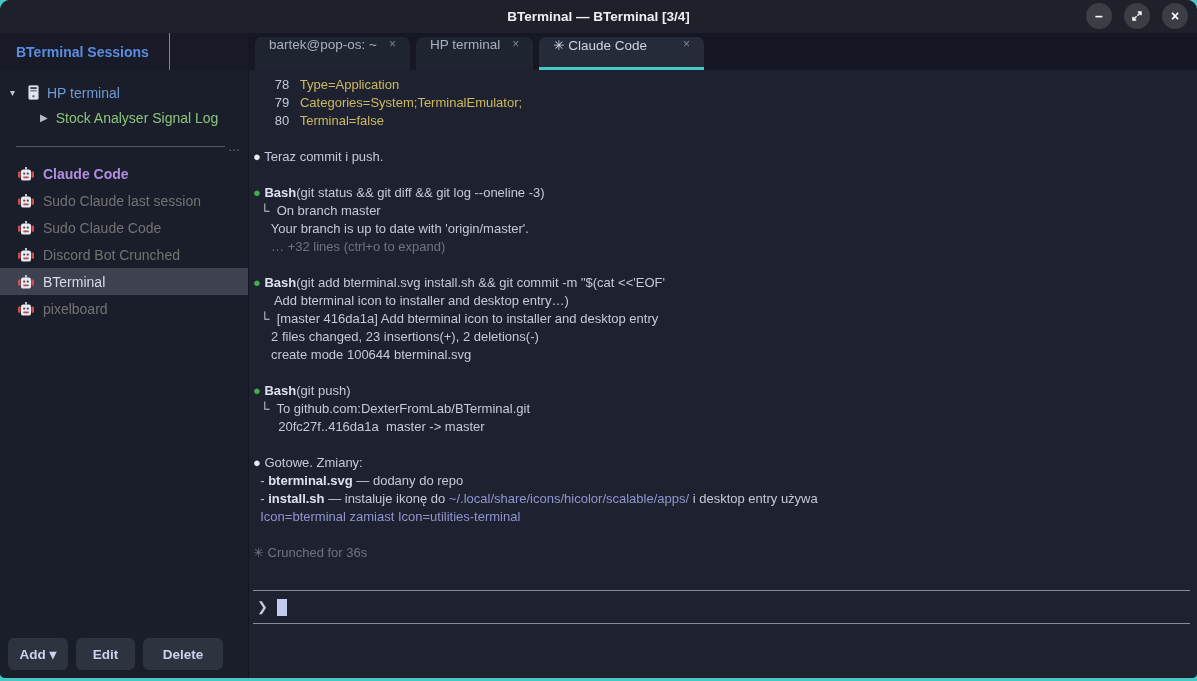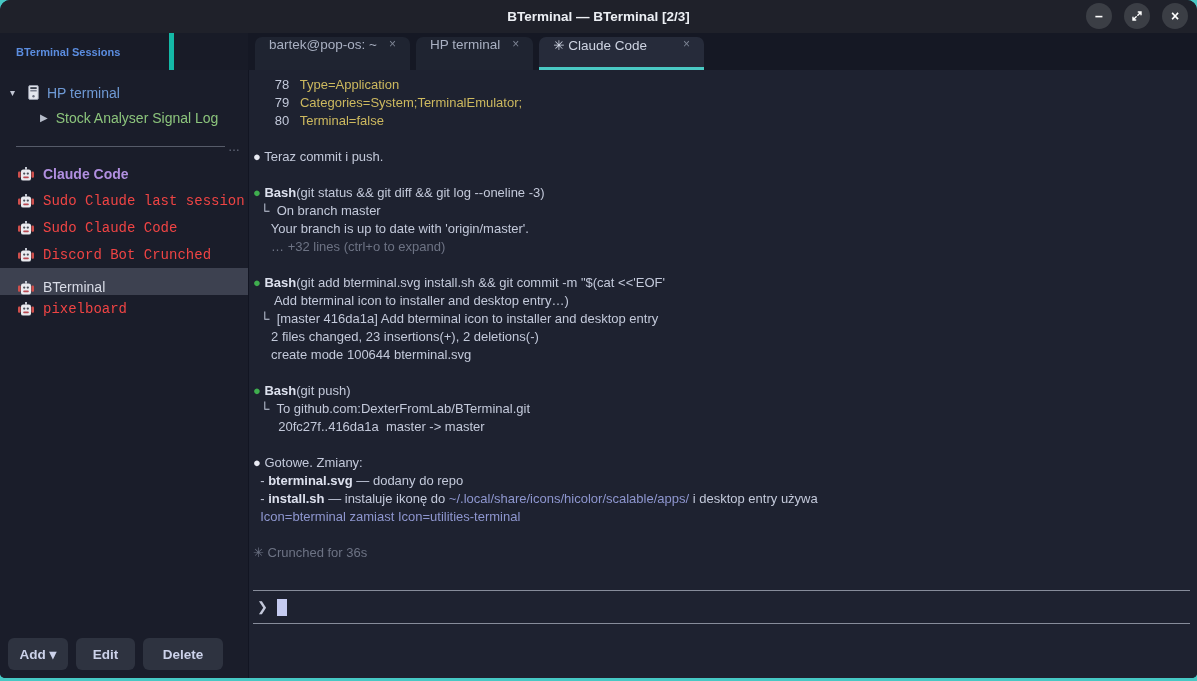--- a/index.html
+++ b/index.html
@@ -32,22 +32,22 @@
   }
   .ctrl svg{display:block;}
   
   .topstrip{
     height:37px;flex-shrink:0;background:#151824;
     display:flex;align-items:stretch;
   }
   .left-strip{width:248px;flex-shrink:0;display:flex;background:#181b27;}
   .sessions-header{
     width:137px;display:flex;align-items:center;
-    padding:0 16px;border-right:5px solid #14b8a6;
-    color:#5b8de0;font-weight:bold;font-size:11px;
+    padding:0 16px;border-right:1px solid #14b8a6;
+    color:#5b8de0;font-weight:bold;font-size:14px;
   }
   .tabbar{flex:1;display:flex;align-items:flex-end;padding-left:7px;gap:6px;}
   .tab{
     height:33px;box-sizing:border-box;
     display:flex;align-items:flex-start;gap:12px;
     padding:0 14px;background:#1f2431;border-radius:7px 7px 0 0;
     color:#a9b0c2;font-size:13.5px;cursor:default;white-space:nowrap;
   }
   .tab.active{
     background:#262b3a;color:#ced4e2;
@@ -67,23 +67,23 @@
   .tree-row{display:flex;align-items:center;height:25px;padding-left:10px;gap:8px;font-size:14px;}
   .caret{color:#c3c7d4;font-size:10px;width:10px;}
   .host-label{color:#6f9ad6;}
   .child-row{padding-left:40px;}
   .play{color:#b7bdca;font-size:10px;}
   .child-label{color:#8cc47c;}
   .divider-row{display:flex;align-items:flex-end;margin:12px 8px 8px 16px;}
   .divider-line{flex:1;border-top:1px solid #565b69;margin-bottom:5px;}
   .divider-dots{color:#6b7080;font-size:12px;margin-left:3px;line-height:10px;}
   .session-item{display:flex;align-items:center;height:27px;padding-left:18px;gap:9px;font-size:14px;cursor:default;}
-  .session-item.selected{background:#3d4150;align-items:flex-end;}
+  .session-item.selected{background:#3d4150;}
   .label-purple{color:#b18fe0;font-weight:bold;}
-  .label-blue{color:#ef4444;font-family:Liberation Mono, monospace;}
+  .label-blue{color:#737373;}
   .label-light{color:#d8dbe6;}
   .sidebar-spacer{flex:1;}
   .sidebar-buttons{display:flex;gap:8px;padding:8px;}
   .sbtn{
     background:#2e3340;border:none;border-radius:6px;
     color:#ccd2ea;font-weight:bold;font-size:13.5px;
     font-family:"Liberation Sans",sans-serif;
     padding:8px 0;text-align:center;cursor:default;
   }
   .sbtn-add{width:60px;}
@@ -117,21 +117,21 @@
   .status-arrows{color:#e0566d;letter-spacing:-1px;margin-right:6px;}
   .status-mode{color:#e0566d;}
   .icon-svg{flex-shrink:0;display:block;}
 </style>
 </head>
 <body>
 
 <div class="window">
 
   <div class="titlebar">
-    <span class="title">BTerminal — BTerminal [2/3]</span>
+    <span class="title">BTerminal — BTerminal [3/4]</span>
     <div class="controls">
       <div class="ctrl">
         <span>–</span>
       </div>
       <div class="ctrl">
         <svg width="12" height="12" viewBox="0 0 12 12">
           <path d="M7.3 2H10v2.7M4.7 10H2V7.3M9.6 2.4 6.8 5.2M2.4 9.6 5.2 6.8" stroke="#ffffff" stroke-width="1.4" fill="none" stroke-linecap="round"></path>
         </svg>
       </div>
       <div class="ctrl">

